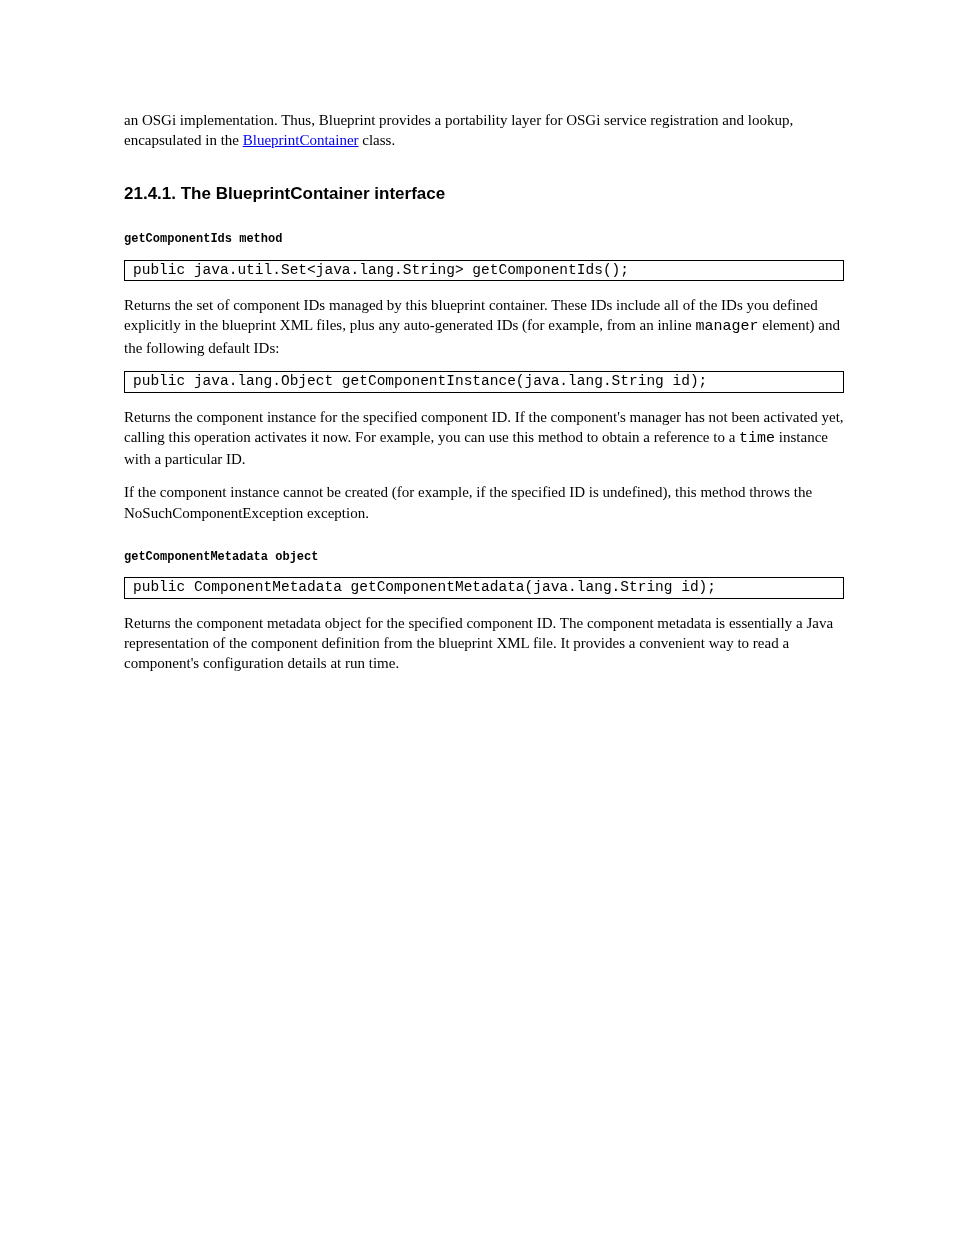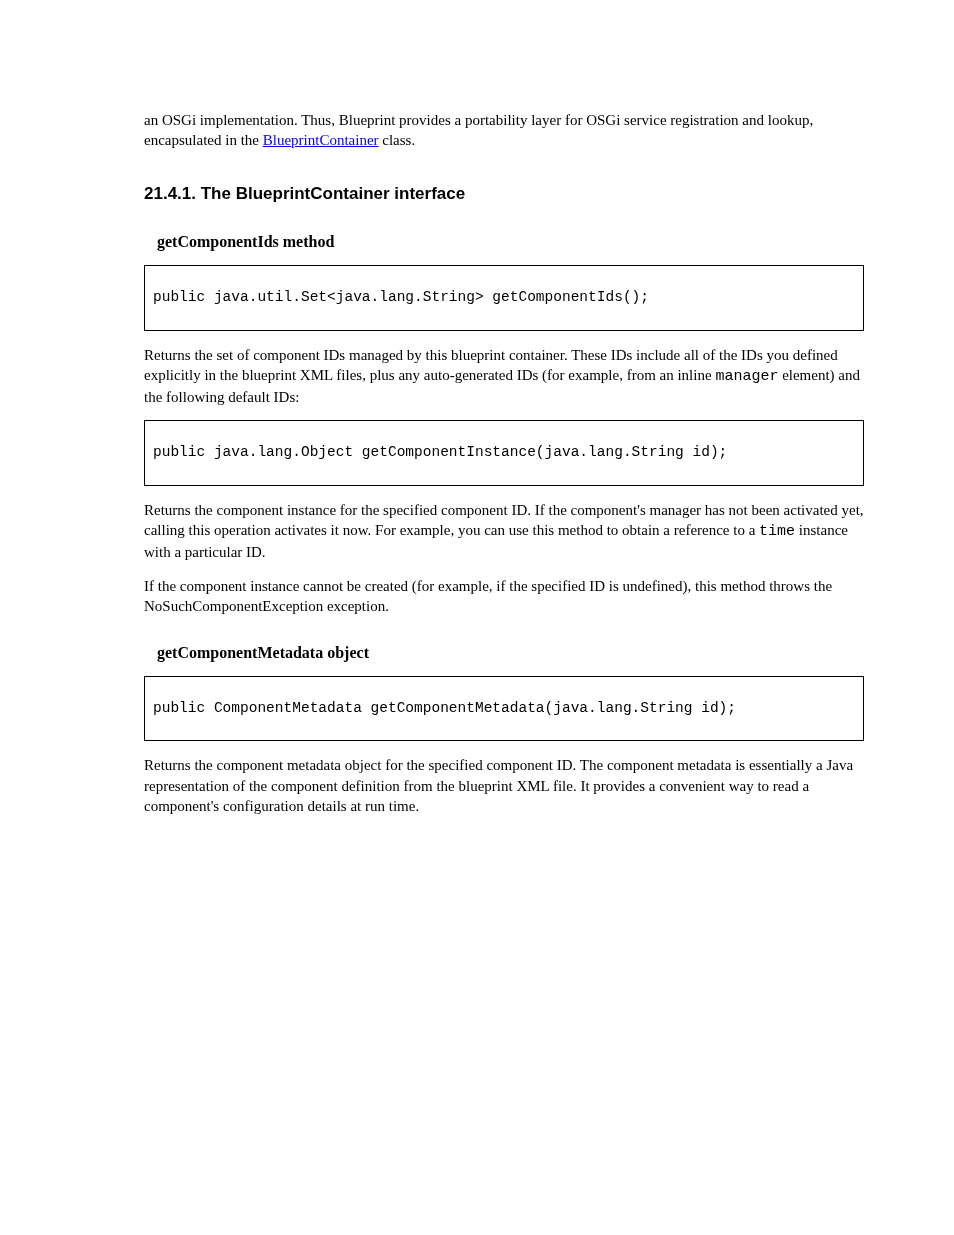--- a/index.html
+++ b/index.html
@@ -6,48 +6,48 @@
     margin: 0;
     background: #fff;
     font-family: "Times New Roman", Times, serif;
     color: #000;
     width: 954px;
     height: 1235px;
     position: relative;
   }
   .page {
     position: absolute;
-    left: 144px;
+    left: 124px;
     top: 110px;
     width: 720px;
     font-size: 15px;
     line-height: 1.35;
   }
   .page p { margin: 0 0 13px 0; }
   .para1 { margin-top: 0; }
   a.hyperlink { color: #0000ee; text-decoration: underline; }
   .heading-section {
     font-family: Arial, Helvetica, sans-serif;
     font-weight: bold;
     font-size: 17px;
     margin: 32px 0 10px 0;
     display: block;
   }
   .heading-method {
-    font-family: Liberation Serif, serif;
+    font-family: Liberation Mono, monospace;
     font-weight: bold;
-    font-size: 16px;
-    margin: 26px 0 12px 13px;
+    font-size: 12px;
+    margin: 26px 0 12px 0;
     display: block;
   }
   .sig {
     font-family: "Courier New", Courier, monospace;
     font-size: 14.5px;
     border: 1px solid #000;
-    padding: 22px 8px;
+    padding: 0 8px;
     margin: 0 0 14px 0;
     white-space: nowrap;
     overflow: hidden;
   }
 </style>
 </head>
 <body>
 
 <div class="page">
 

